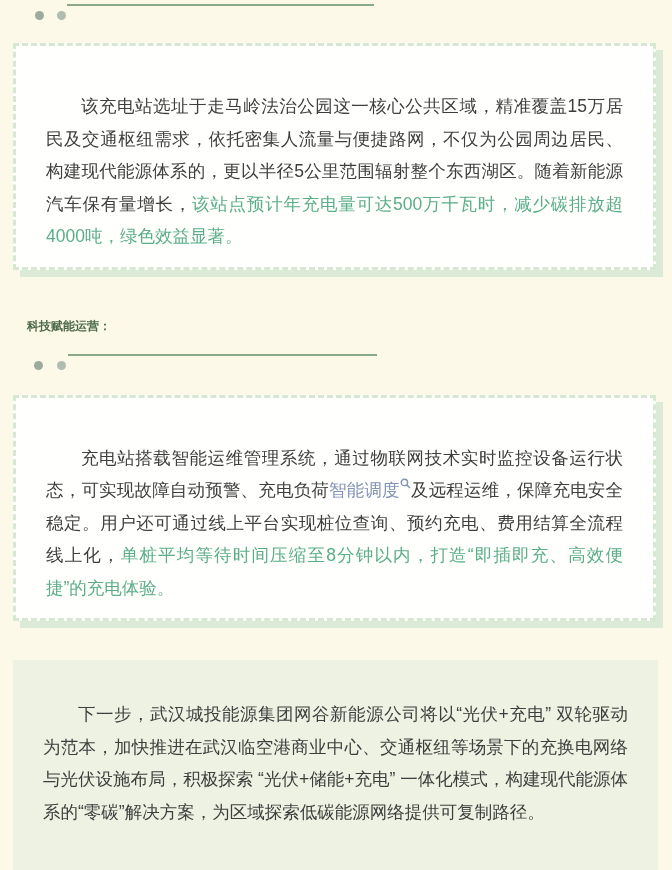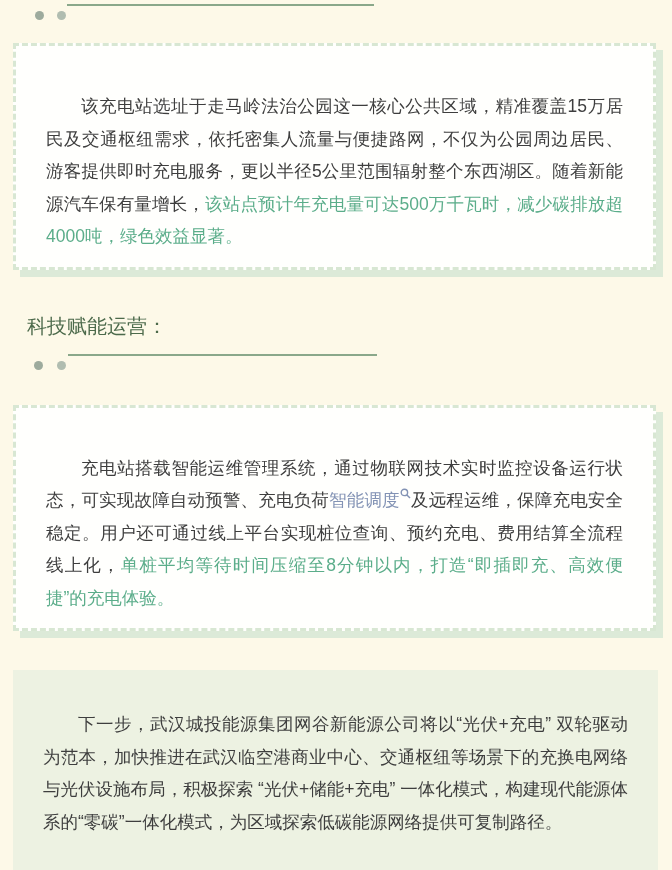--- a/index.html
+++ b/index.html
@@ -29,38 +29,38 @@
   .card {
     box-sizing:border-box;
     margin-left:13px;
     width:643px;
     background:#fffffd;
     border:3px dashed #d8e7d3;
     box-shadow:7px 7px 0 #dcead8;
     padding:44px 30px 14px 30px;
   }
   .card-1 { margin-top:23px; }
-  .card-2 { margin-top:32px; }
+  .card-2 { margin-top:22px; }
 
   p.body-text {
     margin:0;
     font-size:17.5px;
     line-height:32.5px;
     text-align:justify;
     text-indent:2em;
   }
   .hl { color:#5bad8a; }
   .lnk { color:#8292b4; cursor:pointer; }
   .lnk-sup { vertical-align:super; line-height:0; }
 
   .section-heading {
     margin:40px 0 0 27px;
-    font-size:20px;
+    font-size:12px;
     line-height:33px;
-    font-weight:normal;
+    font-weight:bold;
     color:#4c6a4b;
   }
 
   .bottom-panel {
     box-sizing:border-box;
     margin-top:39px;
     margin-left:13px;
     width:645px;
     background:#edf2e2;
     padding:38px 30px 80px 30px;
@@ -70,35 +70,35 @@
 </head>
 <body>
 
 <div class="sep sep-top">
   <div class="line"></div>
   <div class="dot dot-a"></div>
   <div class="dot dot-b"></div>
 </div>
 
 <div class="card card-1">
-  <p class="body-text"><span>该充电站选址于走马岭法治公园这一核心公共区域，精准覆盖15万居民及交通枢纽需求，依托密集人流量与便捷路网，不仅为公园周边居民、游客提供即时充电服务，更以半径5公里范围辐射整个东西湖区。随着新能源汽车保有量增长，</span><span class="hl">该站点预计年充电量可达500万千瓦时，减少碳排放超4000吨，绿色效益显著。</span></p>
+  <p class="body-text"><span>该充电站选址于走马岭法治公园这一核心公共区域，精准覆盖15万居民及交通枢纽需求，依托密集人流量与便捷路网，不仅为公园周边居民、构建现代能源体系的，更以半径5公里范围辐射整个东西湖区。随着新能源汽车保有量增长，</span><span class="hl">该站点预计年充电量可达500万千瓦时，减少碳排放超4000吨，绿色效益显著。</span></p>
 </div>
 
 <div class="section-heading">
   <div>科技赋能运营：</div>
 </div>
 
 <div class="sep sep-mid">
   <div class="line"></div>
   <div class="dot dot-a"></div>
   <div class="dot dot-b"></div>
 </div>
 
 <div class="card card-2">
   <p class="body-text"><span>充电站搭载智能运维管理系统，通过物联网技术实时监控设备运行状态，可实现故障自动预警、充电负荷</span><span class="lnk">智能调度</span><span class="lnk lnk-sup"><svg width="11" height="11" viewBox="0 0 11 11" aria-hidden="true">
           <circle cx="4.4" cy="4.4" r="3.2" fill="none" stroke="#8292b4" stroke-width="1.4"></circle>
           <line x1="6.9" y1="6.9" x2="10" y2="10" stroke="#8292b4" stroke-width="1.4"></line>
         </svg></span><span>及远程运维，保障充电安全稳定。用户还可通过线上平台实现桩位查询、预约充电、费用结算全流程线上化，</span><span class="hl">单桩平均等待时间压缩至8分钟以内，打造“即插即充、高效便捷”的充电体验。</span></p>
 </div>
 
 <div class="bottom-panel">
-  <p class="body-text"><span>下一步，武汉城投能源集团网谷新能源公司将以“光伏+充电” 双轮驱动为范本，加快推进在武汉临空港商业中心、交通枢纽等场景下的充换电网络与光伏设施布局，积极探索 </span><span class="bold-seg">“光伏+储能+充电” 一体化模式</span><span>，构建现代能源体系的“零碳”一体化模式，为区域探索低碳能源网络提供可复制路径。</span></p>
+  <p class="body-text"><span>下一步，武汉城投能源集团网谷新能源公司将以“光伏+充电” 双轮驱动为范本，加快推进在武汉临空港商业中心、交通枢纽等场景下的充换电网络与光伏设施布局，积极探索 </span><span class="bold-seg">“光伏+储能+充电” 一体化模式</span><span>，构建现代能源体系的“零碳”解决方案，为区域探索低碳能源网络提供可复制路径。</span></p>
 </div>
 
 </body></html>

